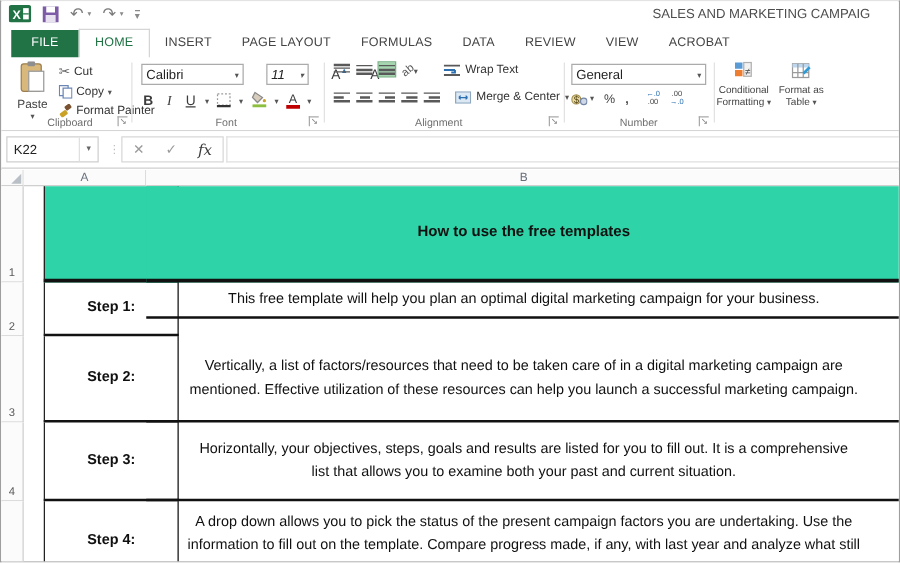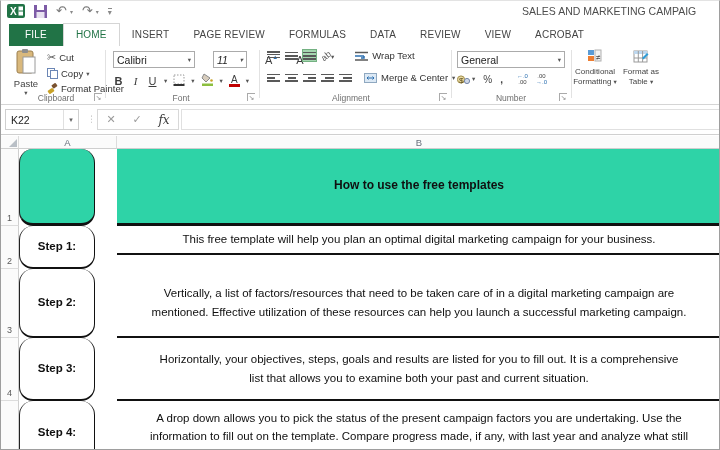--- a/index.html
+++ b/index.html
@@ -92,22 +92,22 @@
              border-right:1px solid #dcdcdc; font-size:9.5px; color:#68707c; text-align:center; line-height:13px;}
   .corner { position:absolute; left:0; top:0; width:18px; height:13px; background:#fbfbfb;
             border-bottom:1px solid #cfcfcf; border-right:1px solid #dcdcdc; }
   .corner:after { content:""; position:absolute; right:1px; bottom:1px; border-left:8px solid transparent;
                   border-bottom:8px solid #b9bfc6; }
   .rowhead { position:absolute; left:0; width:18px; background:#fbfbfb; border-bottom:1px solid #dcdcdc;
              border-right:1px solid #cfcfcf; font-size:9px; color:#5a5a5a;
              display:flex; align-items:flex-end; justify-content:center; padding-bottom:2px;}
   .cell { position:absolute; display:flex; align-items:center; justify-content:center; text-align:center;
           font-size:11.5px; color:#101010; line-height:1.6; }
-  .cellA { left:18px; width:76px; border-left:1px solid #222; border-right:1px solid #111;
-           border-bottom:2px solid #111; font-weight:bold;border-radius:14px; }
+  .cellA { left:34px; width:108px; border-left:1px solid #222; border-right:1px solid #111;
+           border-bottom:2px solid #111; font-weight:bold; }
   .cellB { left:116px; width:604px; border-bottom:2px solid #111; padding:2px 26px; }
   .teal { background:#2ED3A7; }
 </style>
 </head>
 <body>
 
 <div id="window">
 
   <div class="titlebar">
     <div class="qat">
@@ -128,21 +128,21 @@
         <span class="mini-dd">▾</span>
       <span class="qat-dd">▾</span>
     </div>
     <span class="win-title">SALES AND MARKETING CAMPAIG</span>
   </div>
 
   <div class="tabbar">
     <span class="tab file">FILE</span>
     <span class="tab active">HOME</span>
     <span class="tab">INSERT</span>
-    <span class="tab">PAGE REVIEW</span>
+    <span class="tab">PAGE LAYOUT</span>
     <span class="tab">FORMULAS</span>
     <span class="tab">DATA</span>
     <span class="tab">REVIEW</span>
     <span class="tab">VIEW</span>
     <span class="tab">ACROBAT</span>
   </div>
 
   <div class="ribbon">
 
     <div class="paste-btn">

